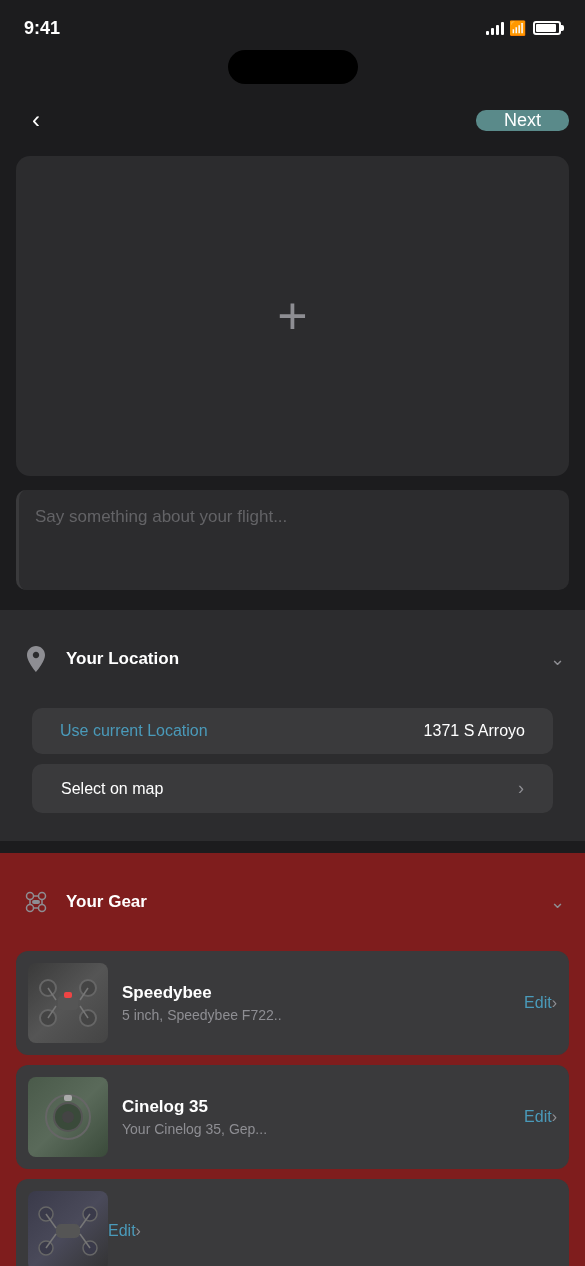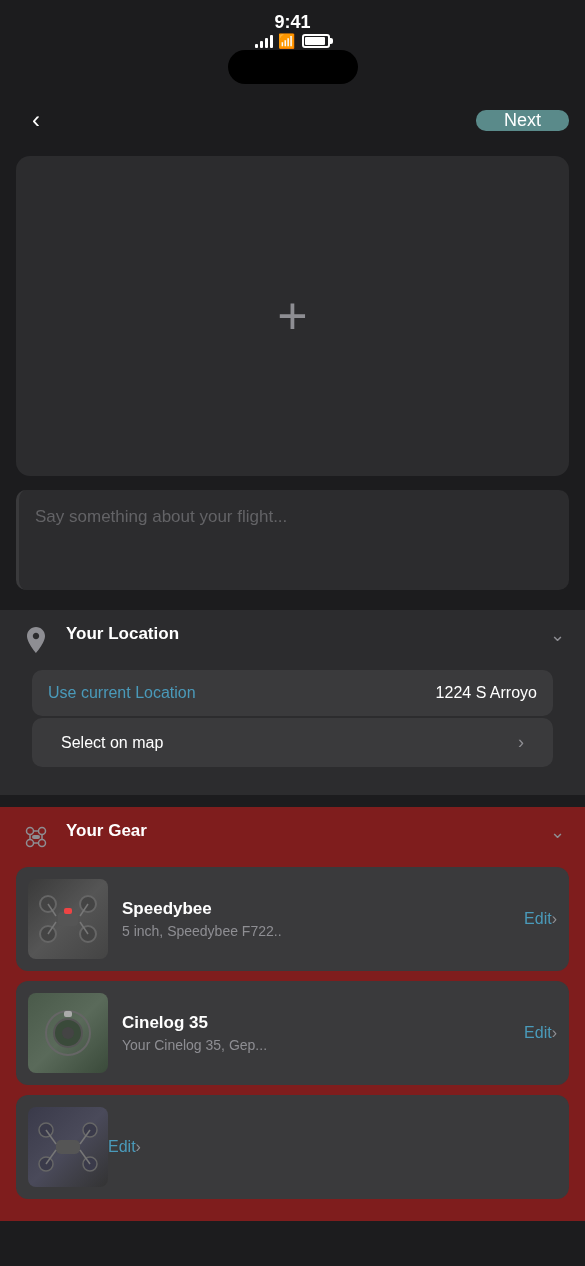--- a/index.html
+++ b/index.html
@@ -14,21 +14,20 @@
       overflow-x: hidden;
     }
 
     
     .status-bar {
       display: flex;
       justify-content: space-between;
       align-items: center;
       padding: 12px 24px 6px;
       height: 50px;
-      flex-direction: column;
     }
 
     .status-time {
       font-size: 18px;
       font-weight: 600;
       color: #ffffff;
     }
 
     .status-icons {
       display: flex;
@@ -165,21 +164,22 @@
 
     
     .section {
       background: #2c2c2e;
       margin: 0 0 2px;
       padding: 0;
     }
 
     .section-header {
       display: flex;
-      padding: 14px 20px;
+      align-items: center;
+      padding: 33px 20px;
       cursor: pointer;
     }
 
     .section-icon {
       width: 32px;
       height: 32px;
       display: flex;
       align-items: center;
       justify-content: center;
       margin-right: 14px;
@@ -195,23 +195,23 @@
     .chevron-down {
       color: #8e8e93;
       font-size: 18px;
     }
 
     
     .location-row {
       display: flex;
       align-items: center;
       background: #3a3a3c;
-      margin: 0 16px 2px;
+      margin: 0 16px 10px;
       border-radius: 10px;
-      padding: 14px 16px;
+      padding: 14px 28px;
     }
 
     .use-location-link {
       color: #4a9aba;
       font-size: 16px;
       font-weight: 500;
       flex: 1;
     }
 
     .location-value {
@@ -359,21 +359,21 @@
         <path d="M11 0C6.03 0 2 4.03 2 9c0 6.75 9 17 9 17s9-10.25 9-17c0-4.97-4.03-9-9-9zm0 12.2c-1.77 0-3.2-1.43-3.2-3.2S9.23 5.8 11 5.8s3.2 1.43 3.2 3.2-1.43 3.2-3.2 3.2z" fill="#8e8e93"></path>
       </svg>
     </div>
     <span class="section-title">Your Location</span>
     <span class="chevron-down">⌄</span>
   </div>
 
   <div class="gear-list" style="padding-top:0;">
     <div class="location-row">
       <span class="use-location-link">Use current Location</span>
-      <span class="location-value">1224 S Arroyo</span>
+      <span class="location-value">1371 S Arroyo</span>
     </div>
 
     <div class="map-select-row">
       <span class="map-select-label">Select on map</span>
       <span class="row-chevron">›</span>
     </div>
   </div>
 </div>
 
 <div class="gear-section">

